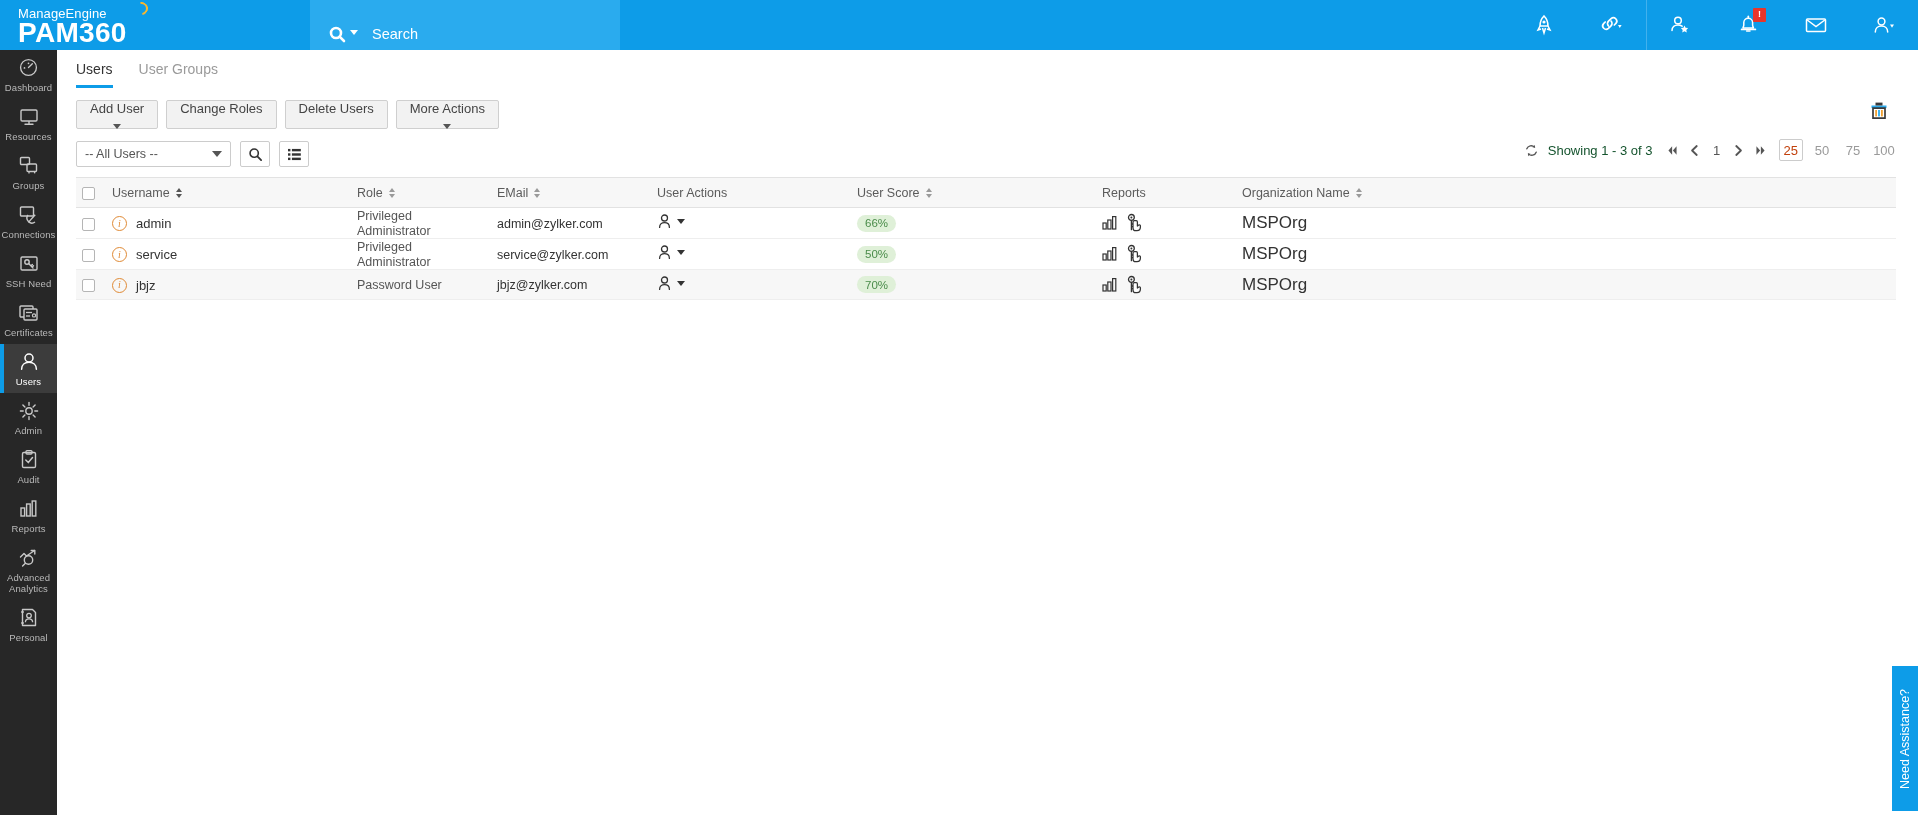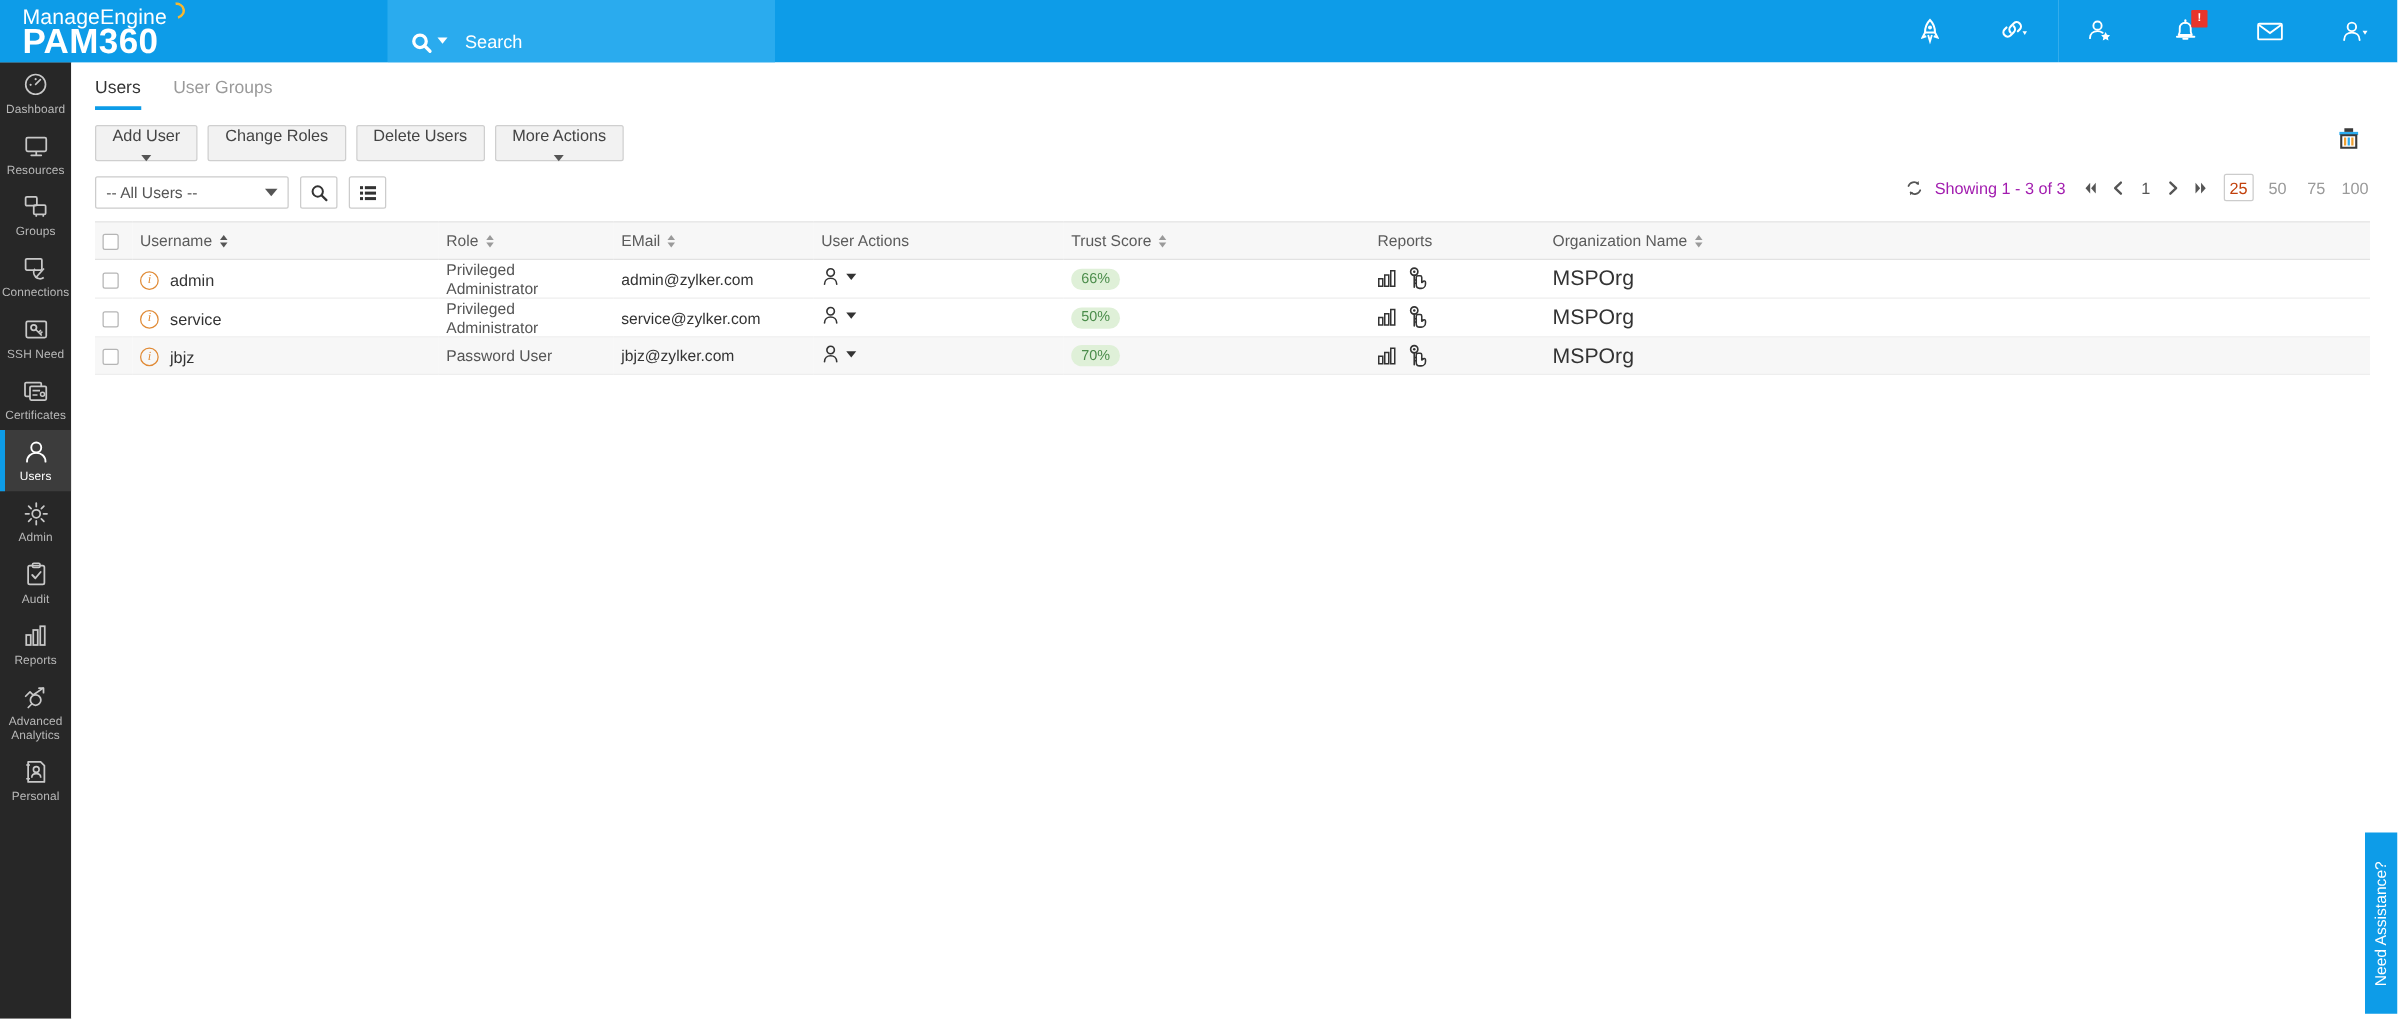--- a/index.html
+++ b/index.html
@@ -17,21 +17,21 @@
     background: #0d9ce8;
     display: flex; align-items: stretch;
   }
   .brand {
     width: 310px; height: 50px;
     display: flex; flex-direction: column; justify-content: center;
     padding-left: 18px;
     background: #0d9ce8;
   }
   .brand-top {
-    font-size: 17px; color: #ffffff; letter-spacing: .1px;
+    font-size: 13px; color: #ffffff; letter-spacing: .1px;
     line-height: 15px; position: relative; display: inline-block; width: 128px;
   }
   .brand-swoosh {
     position: absolute; right: -2px; top: -4px; width: 13px; height: 13px;
     border: 2.2px solid #f5b731; border-radius: 50%;
     border-left-color: transparent; border-bottom-color: transparent;
     transform: rotate(35deg);
   }
   .brand-bottom {
     font-size: 28px; font-weight: bold; color: #ffffff; line-height: 24px;
@@ -130,21 +130,21 @@
   .sq-btn {
     width: 30px; height: 26px; border: 1px solid #cccccc; border-radius: 2px;
     background: #ffffff; display: flex; align-items: center; justify-content: center;
     cursor: pointer;
   }
   .pager {
     position: absolute; right: 22px; top: 10px;
     display: flex; align-items: center; gap: 0px; font-size: 13px; color: #555555;
   }
   .pager-refresh { margin-right: 9px; cursor: pointer; display: flex; align-items: center; }
-  .pager-text { margin-right: 9px; color: #a21caf; white-space: nowrap; }
+  .pager-text { margin-right: 9px; color: #14532d; white-space: nowrap; }
   .pg-arrow {
     width: 22px; height: 22px; display: flex; align-items: center; justify-content: center;
     cursor: pointer; color: #555555;
   }
   .pg-num {
     min-width: 22px; height: 22px; display: flex; align-items: center; justify-content: center;
     cursor: pointer; color: #555555; font-size: 13px;
   }
   .pg-size {
     min-width: 24px; height: 22px; display: flex; align-items: center; justify-content: center;
@@ -581,21 +581,21 @@
                 </span>
             </span>
           </th>
           <th>
             <span class="th-in">
               <span>User Actions</span>
             </span>
           </th>
           <th>
             <span class="th-in">
-              <span>Trust Score</span>
+              <span>User Score</span>
               <span class="sorter">
                   <i class="up"></i>
                   <i class="dn"></i>
                 </span>
             </span>
           </th>
           <th>
             <span class="th-in">
               <span>Reports</span>
             </span>

